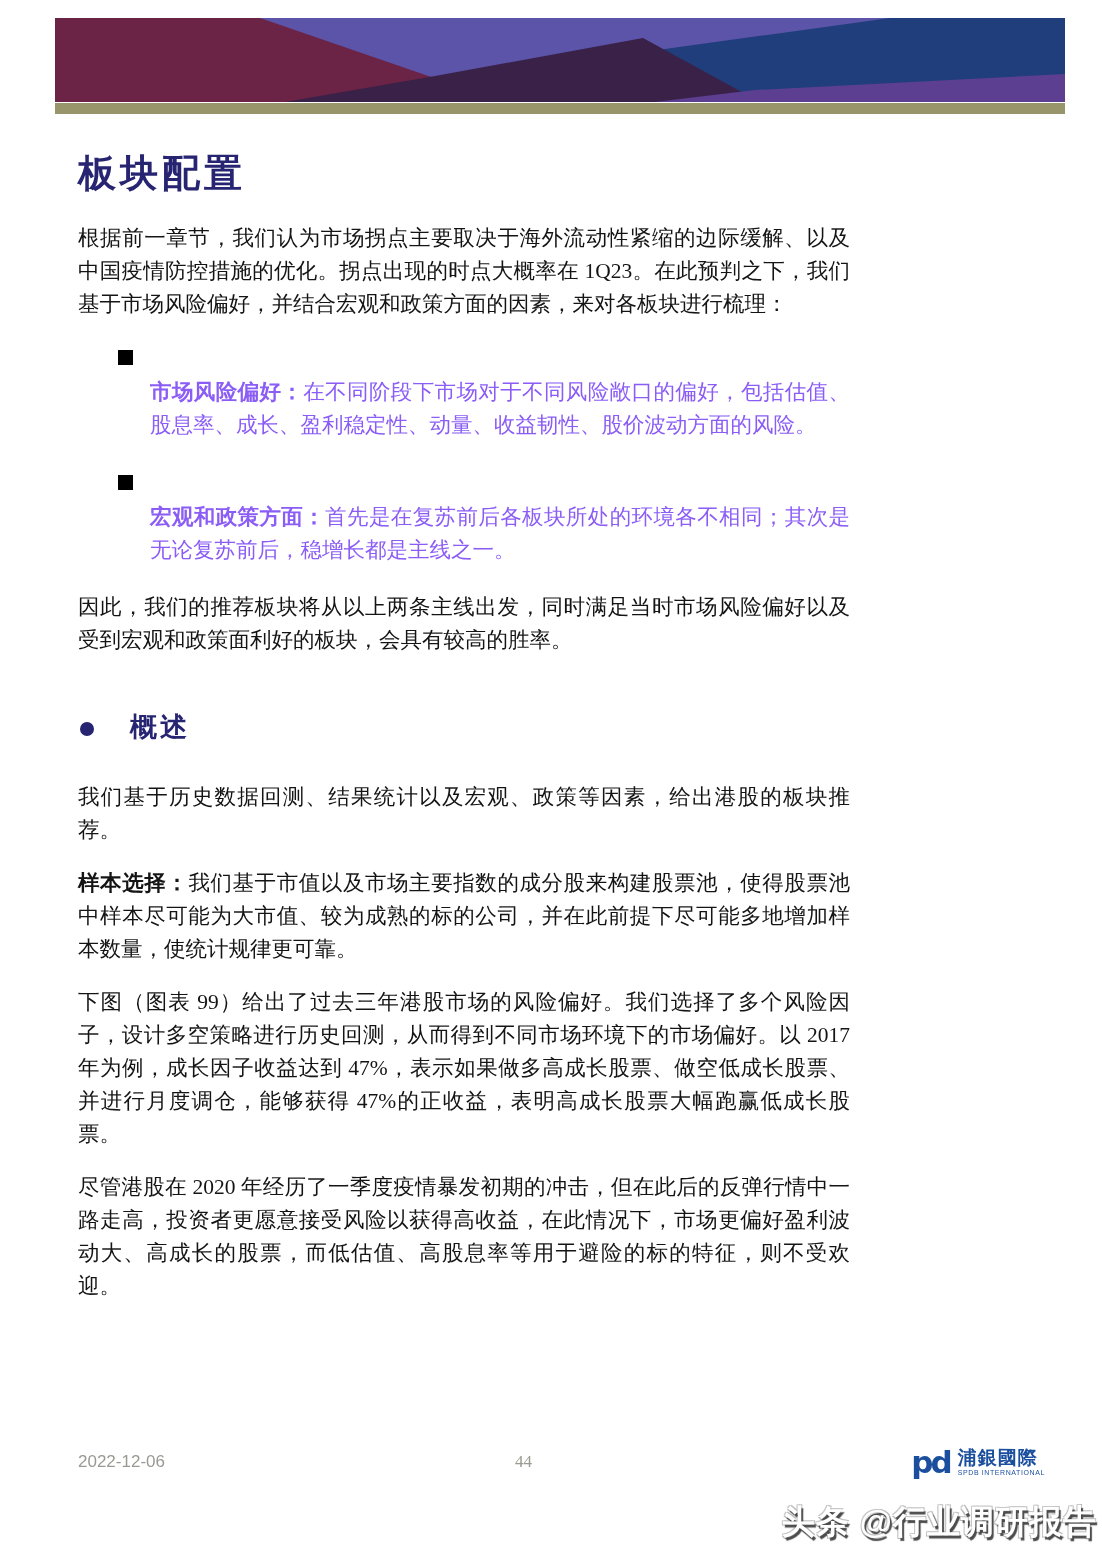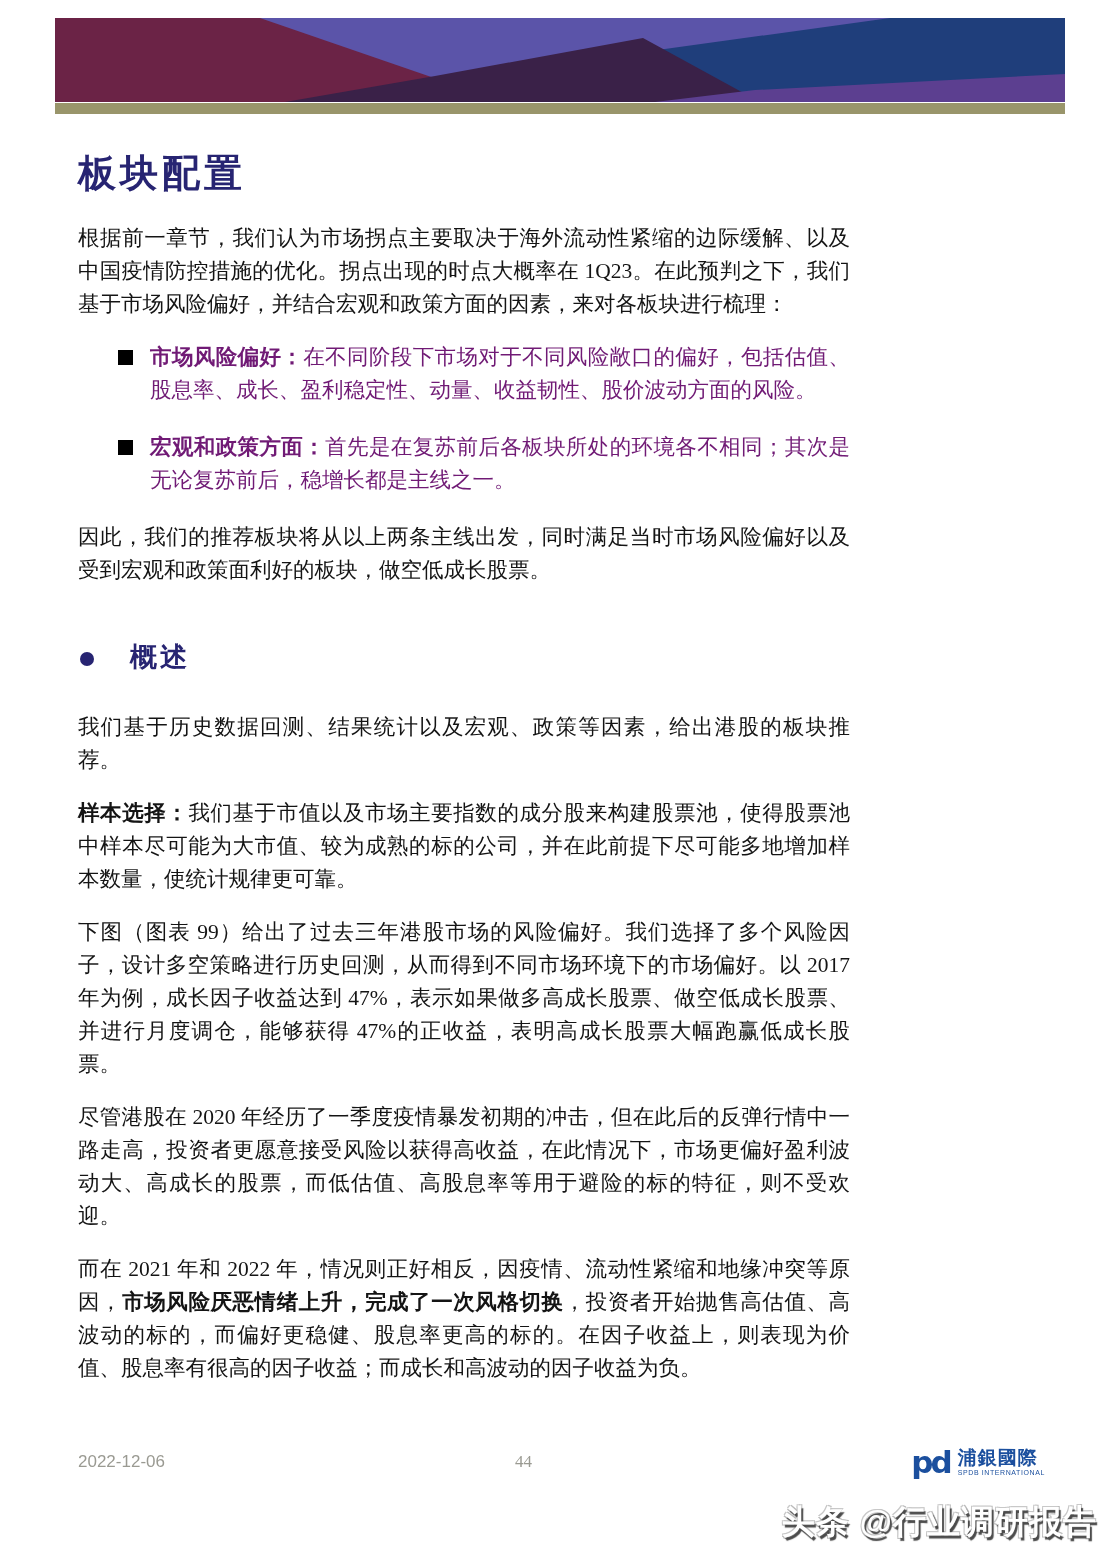--- a/index.html
+++ b/index.html
@@ -22,21 +22,21 @@
     letter-spacing:4px; color:#272472; font-family:"Liberation Serif", serif;
   }
   p.body {
     margin:0 0 20px 0; font-size:21.5px; line-height:33px;
     text-align:justify; text-justify:inter-ideograph; color:#141414;
   }
   p.body b { font-weight:bold; }
 
   .bullet { display:flex; margin:16px 0 24px 0; padding-left:40px; }
   .bullet .sq { flex:none; width:15px; height:15px; background:#000; margin:9px 17px 0 0; }
-  .bullet .btxt { font-size:21.5px; line-height:33px; text-align:justify; color:#701a75; width:700px; }
+  .bullet .btxt { font-size:21.5px; line-height:33px; text-align:justify; color:#8b5cf6; width:700px;margin-top:35px; }
   .bullet .btxt b { font-weight:bold; }
 
   .overview { display:flex; align-items:center; margin:52px 0 36px 0; }
   .overview .dot { flex:none; width:14px; height:14px; border-radius:50%; background:#272472; margin:4px 36px 0 2px; }
   .overview h2 { margin:0; font-size:27px; font-weight:bold; color:#272472; letter-spacing:3px; }
 
   
   .footer-date { position:absolute; left:78px; top:1452px; font-size:17px; color:#9a9a92;
     font-family:"Liberation Sans", sans-serif; }
   .footer-page { position:absolute; left:515px; top:1452px; font-size:17px; color:#9a9a92;
@@ -83,36 +83,35 @@
     <div class="bullet">
       <span class="sq"></span>
       <div class="btxt"><b>市场风险偏好：</b><span>在不同阶段下市场对于不同风险敞口的偏好，包括估值、股息率、成长、盈利稳定性、动量、收益韧性、股价波动方面的风险。</span></div>
     </div>
 
     <div class="bullet">
       <span class="sq"></span>
       <div class="btxt"><b>宏观和政策方面：</b><span>首先是在复苏前后各板块所处的环境各不相同；其次是无论复苏前后，稳增长都是主线之一。</span></div>
     </div>
 
-    <p class="body">因此，我们的推荐板块将从以上两条主线出发，同时满足当时市场风险偏好以及受到宏观和政策面利好的板块，做空低成长股票。</p>
+    <p class="body">因此，我们的推荐板块将从以上两条主线出发，同时满足当时市场风险偏好以及受到宏观和政策面利好的板块，会具有较高的胜率。</p>
 
     <div class="overview">
       <span class="dot"></span>
       <h2>概述</h2>
     </div>
 
     <p class="body">我们基于历史数据回测、结果统计以及宏观、政策等因素，给出港股的板块推荐。</p>
 
     <p class="body"><b>样本选择：</b><span>我们基于市值以及市场主要指数的成分股来构建股票池，使得股票池中样本尽可能为大市值、较为成熟的标的公司，并在此前提下尽可能多地增加样本数量，使统计规律更可靠。</span></p>
 
     <p class="body">下图（图表 99）给出了过去三年港股市场的风险偏好。我们选择了多个风险因子，设计多空策略进行历史回测，从而得到不同市场环境下的市场偏好。以 2017 年为例，成长因子收益达到 47%，表示如果做多高成长股票、做空低成长股票、并进行月度调仓，能够获得 47%的正收益，表明高成长股票大幅跑赢低成长股票。</p>
 
     <p class="body">尽管港股在 2020 年经历了一季度疫情暴发初期的冲击，但在此后的反弹行情中一路走高，投资者更愿意接受风险以获得高收益，在此情况下，市场更偏好盈利波动大、高成长的股票，而低估值、高股息率等用于避险的标的特征，则不受欢迎。</p>
 
-    <p class="body"><span>而在 2021 年和 2022 年，情况则正好相反，因疫情、流动性紧缩和地缘冲突等原因，</span><b>市场风险厌恶情绪上升，完成了一次风格切换</b><span>，投资者开始抛售高估值、高波动的标的，而偏好更稳健、股息率更高的标的。在因子收益上，则表现为价值、股息率有很高的因子收益；而成长和高波动的因子收益为负。</span></p>
 
   </div>
 
   <div class="footer-date">2022-12-06</div>
   <div class="footer-page">44</div>
 
   <div class="logo">
     <div class="logo-mark">pd</div>
     <div>
       <div class="logo-cn">浦銀國際</div>

